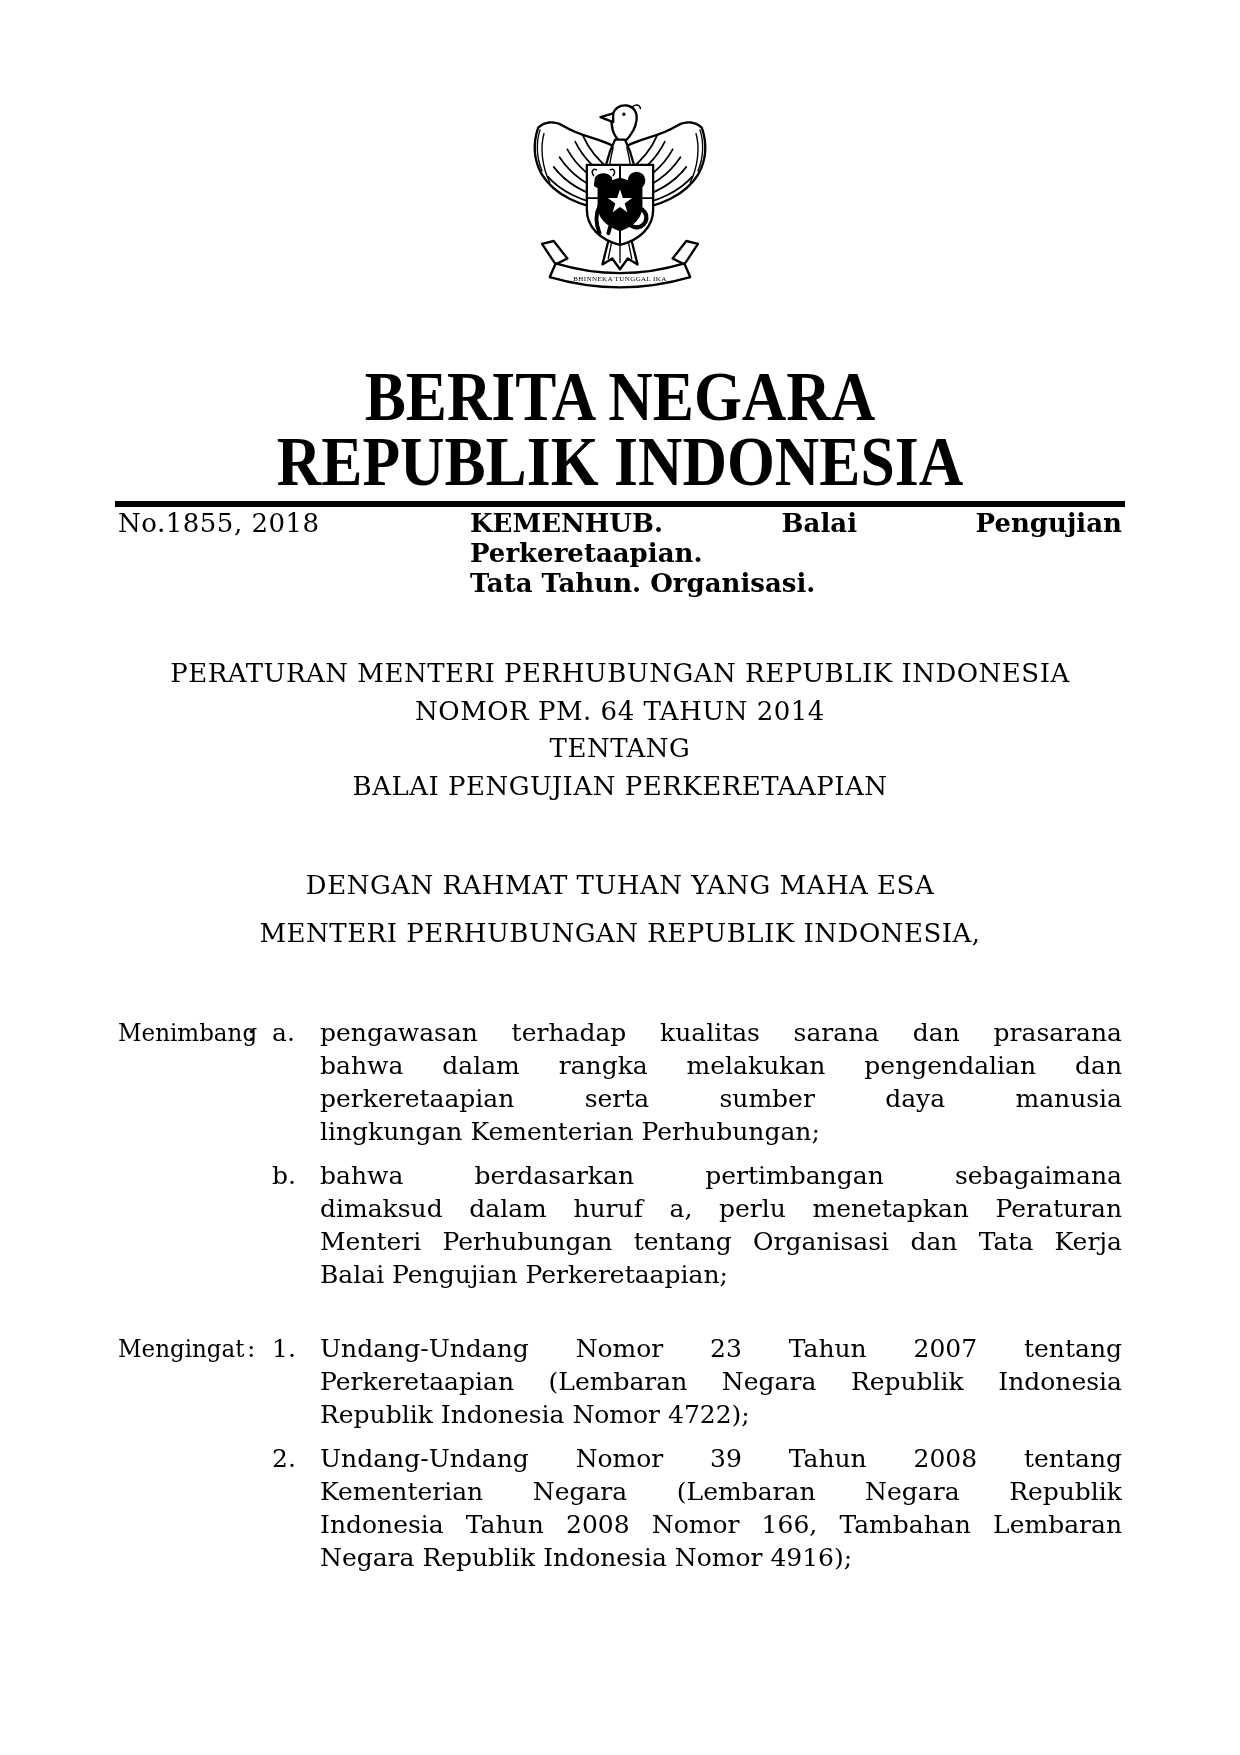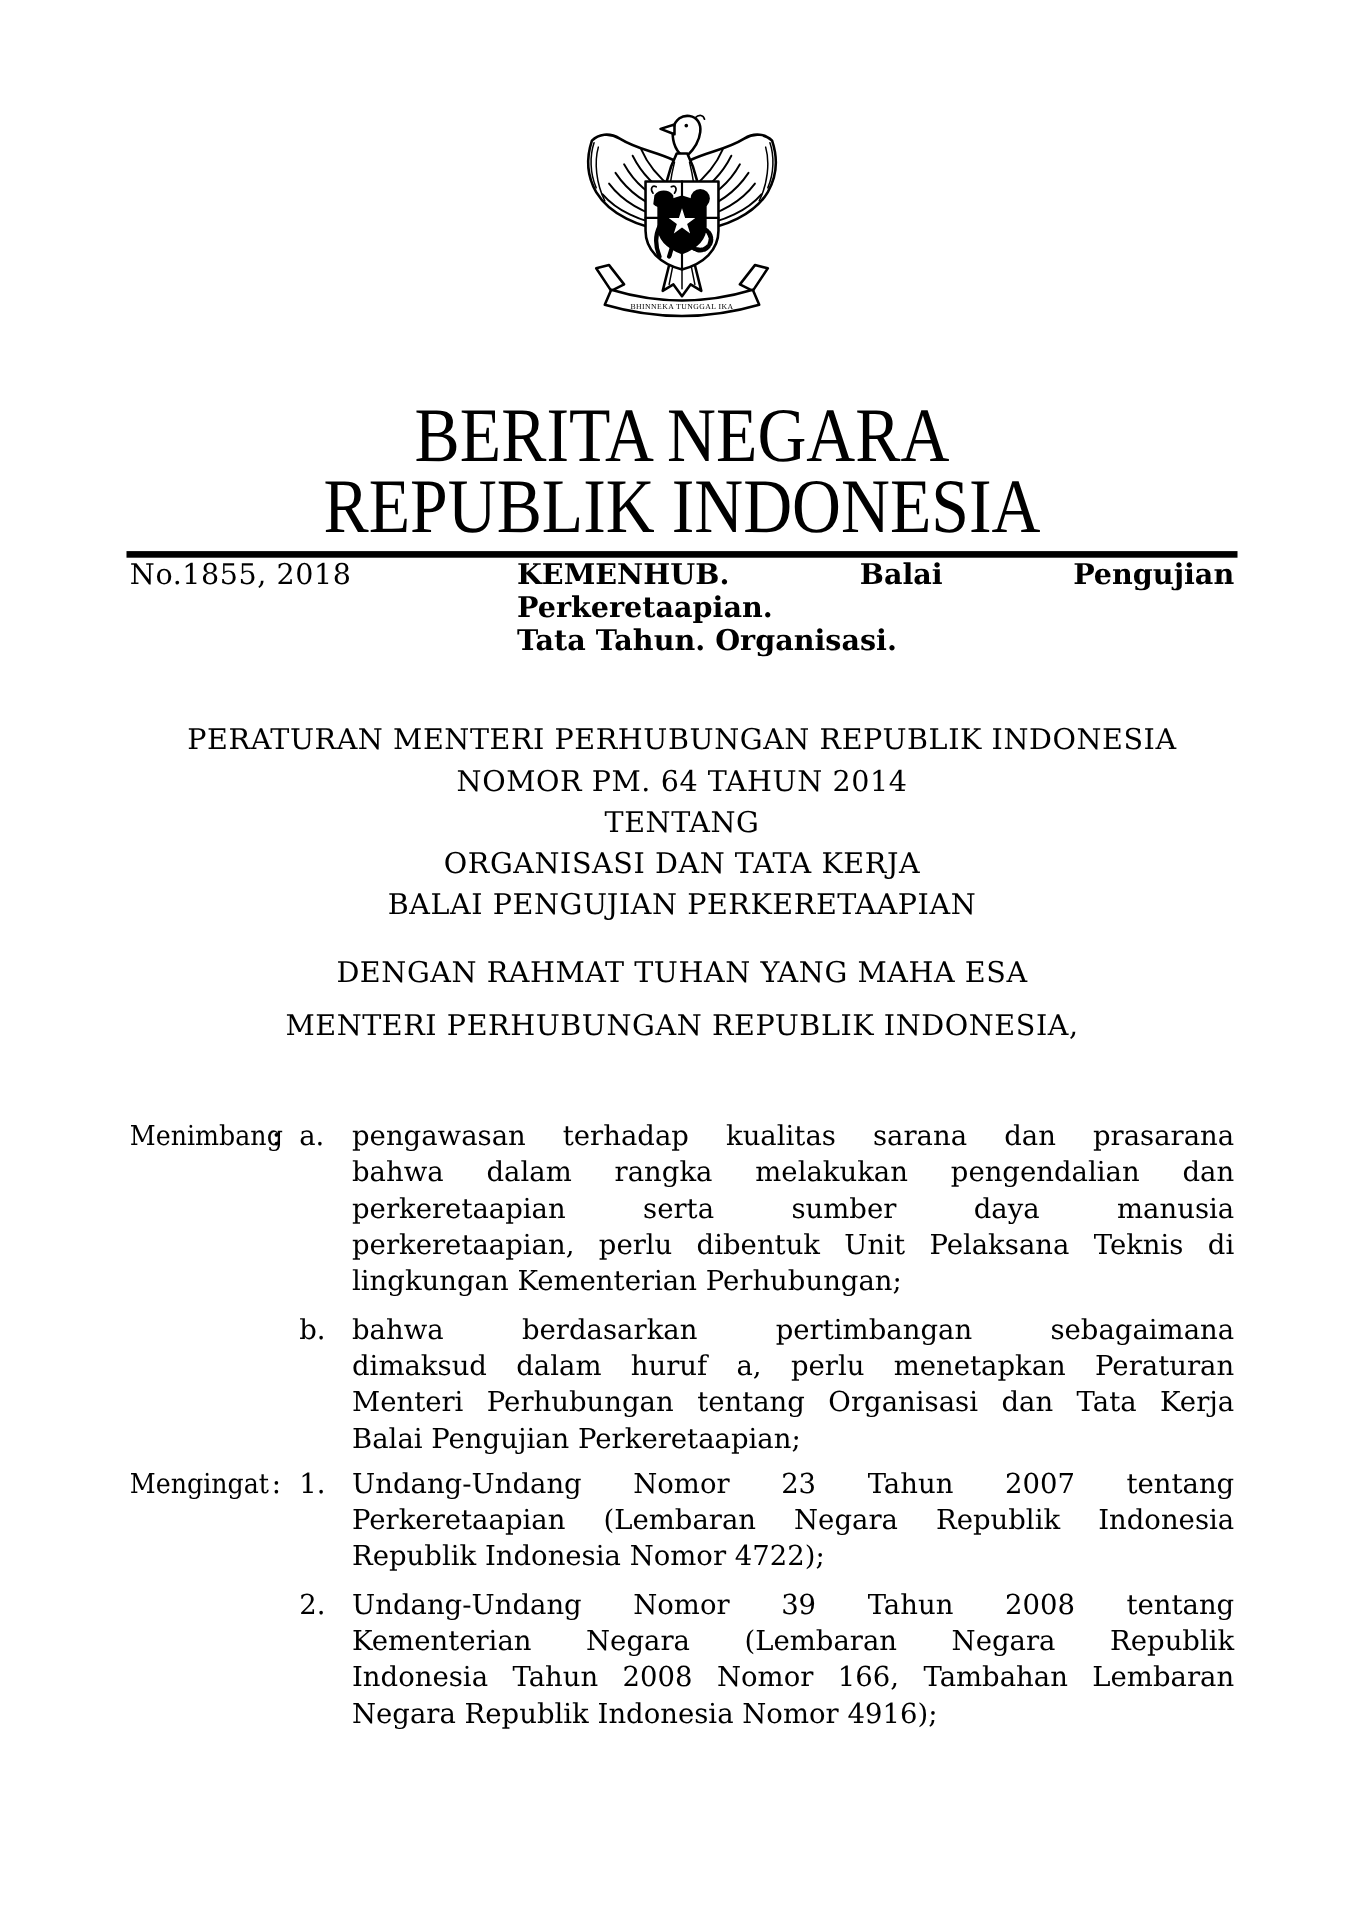--- a/index.html
+++ b/index.html
@@ -9,21 +9,21 @@
     font-family:"DejaVu Serif", serif;
   }
 
   
   .emblem { position:absolute; top:96px; left:50%; transform:translateX(-50%); width:195px; height:212px; }
   .emblem svg { display:block; width:100%; height:100%; }
 
   
   .masthead {
     position:absolute; top:364px; left:0; right:0; text-align:center;
-    font-family:"Liberation Serif", serif; font-weight:400;
+    font-family:"Liberation Serif", serif; font-weight:700;
     font-size:70px; line-height:65px; color:#000;
   }
   .masthead-line { transform:scaleX(0.88); transform-origin:50% 50%; white-space:nowrap; }
 
   .rule { position:absolute; top:501px; left:115px; right:115px; height:6px; background:#000; }
 
   
   .gazette-row { position:absolute; top:508px; left:118px; right:118px; font-size:26px; line-height:30px; }
   .gazette-no { position:absolute; left:0; top:0; letter-spacing:0.5px; white-space:nowrap; }
   .gazette-subject { margin-left:352px;font-weight:bold; }
@@ -140,21 +140,20 @@
     <div class="jline">KEMENHUB. Balai Pengujian Perkeretaapian.</div>
         <div class="jline">Tata Tahun. Organisasi.</div>
       </div>
   </div>
 
   <div class="doc-title">
 
   <div class="title-line">PERATURAN MENTERI PERHUBUNGAN REPUBLIK INDONESIA</div>
       <div class="title-line">NOMOR PM. 64 TAHUN 2014</div>
       <div class="title-line">TENTANG</div>
-      <div class="title-line">ORGANISASI DAN TATA KERJA</div>
       <div class="title-line">BALAI PENGUJIAN PERKERETAAPIAN</div>
     </div>
 
   <div class="preamble">
 
   <div class="preamble-line">DENGAN RAHMAT TUHAN YANG MAHA ESA</div>
       <div class="preamble-line">MENTERI PERHUBUNGAN REPUBLIK INDONESIA,</div>
     </div>
 
   <div class="clause" id="menimbang">
@@ -162,21 +161,20 @@
     <div class="clause-colon">:</div>
     <div class="clause-items">
 
         <div class="clause-item">
           <div class="item-marker">a.</div>
           <div class="item-lines jlines">
 
           <div class="jline">pengawasan terhadap kualitas sarana dan prasarana</div>
             <div class="jline">bahwa dalam rangka melakukan pengendalian dan</div>
             <div class="jline">perkeretaapian serta sumber daya manusia</div>
-            <div class="jline">perkeretaapian, perlu dibentuk Unit Pelaksana Teknis di</div>
             <div class="jline">lingkungan Kementerian Perhubungan;</div>
           </div>
         </div>
 
         <div class="clause-item">
           <div class="item-marker">b.</div>
           <div class="item-lines jlines">
 
           <div class="jline">bahwa berdasarkan pertimbangan sebagaimana</div>
             <div class="jline">dimaksud dalam huruf a, perlu menetapkan Peraturan</div>

